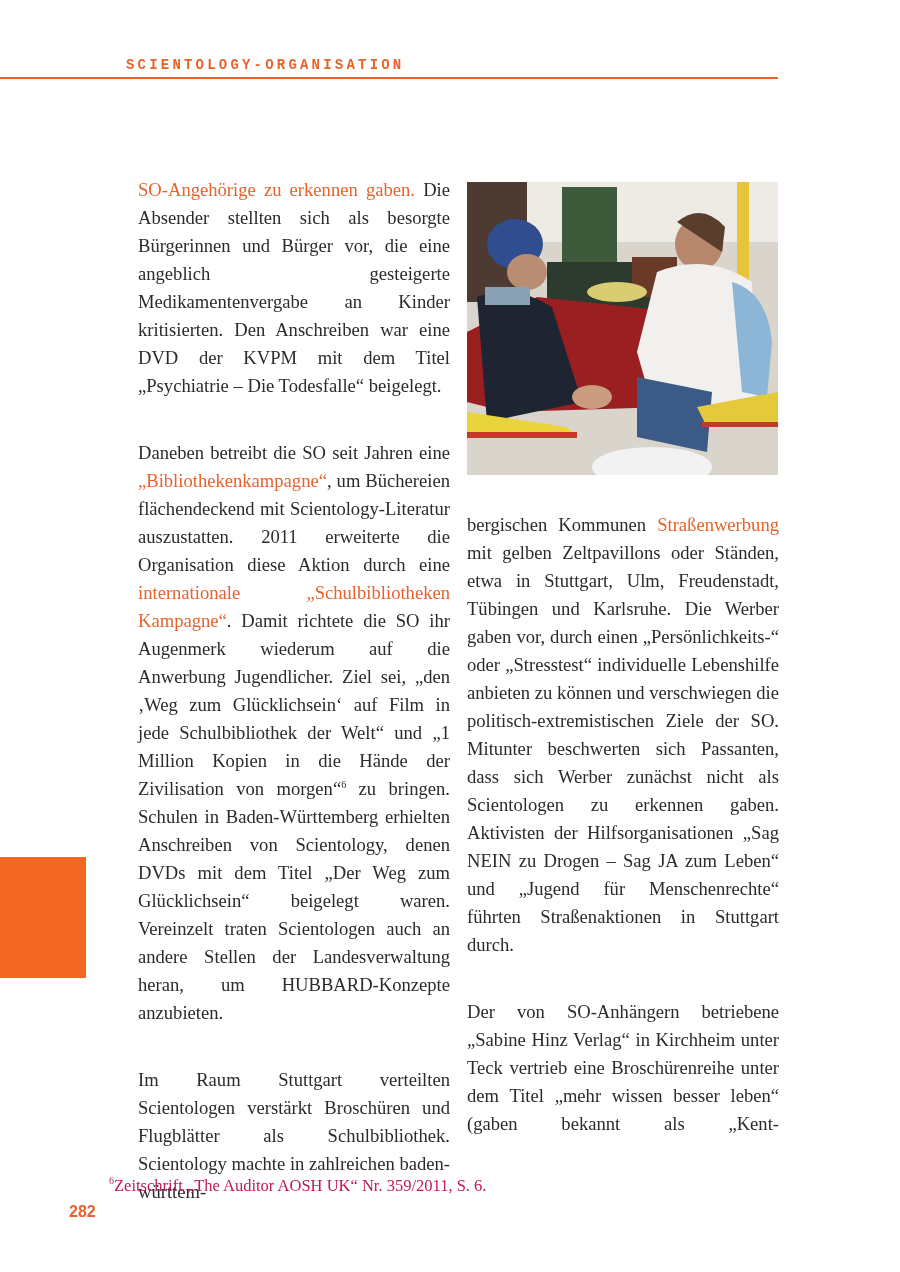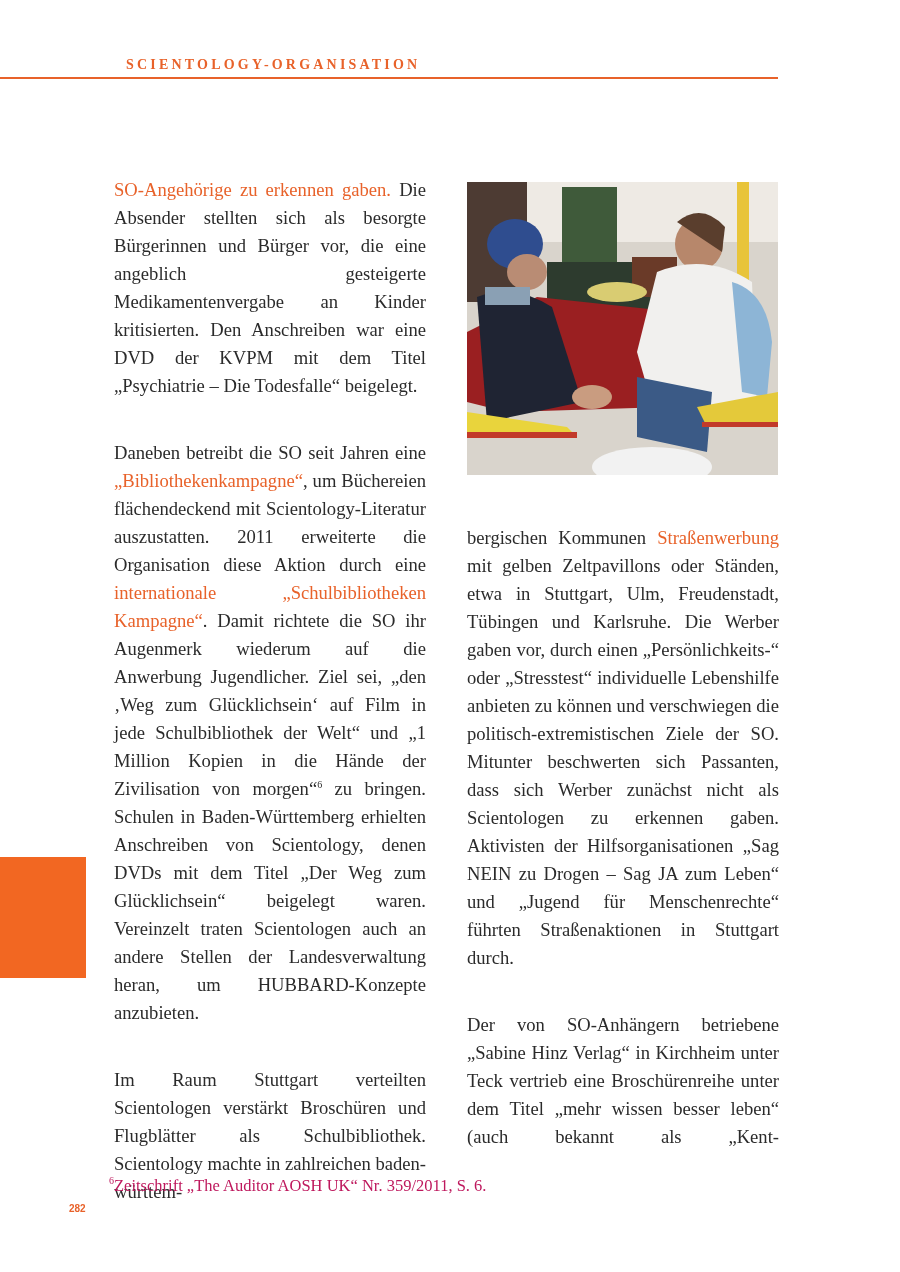--- a/index.html
+++ b/index.html
@@ -1,34 +1,34 @@
 <!DOCTYPE html>
 <html><head>
 <meta charset="utf-8">
 <style>
   html, body { margin:0; padding:0; background:#ffffff; }
   body { width:900px; height:1272px; position:relative; overflow:hidden;
          font-family:"Liberation Serif","DejaVu Serif",serif; color:#2b2b2b; }
-  .header-title { position:absolute; left:126px; top:57px; font-family:Liberation Serif, serif;
+  .header-title { position:absolute; left:126px; top:57px; font-family:Liberation Mono, monospace;
          font-weight:bold; font-size:14px; letter-spacing:3.2px; color:#e8622a; }
   .header-rule { position:absolute; left:0; top:77px; width:778px; height:2px; background:#e8622a; }
   .side-tab { position:absolute; left:0; top:857px; width:86px; height:121px; background:#f26722; }
   .col { position:absolute; width:312px; font-size:18.6px; line-height:28px; }
   .col p { margin:0; text-align:justify; }
   .col p.just-last { text-align-last:justify; }
   .col p + p { margin-top:39px; }
-  .col-left { left:114px; top:176px; }
-  .col-right { left:467px; top:524px; }
+  .col-left { left:138px; top:176px; }
+  .col-right { left:467px; top:511px; }
   .hl { color:#e8622a; }
   .sup { font-size:10px; vertical-align:super; line-height:0; }
   .photo { position:absolute; left:467px; top:182px; width:311px; height:293px; overflow:hidden; background:#cfc7bd; }
   .footnote { position:absolute; left:109px; top:1175px; font-size:16.5px; color:#be185d; }
   .footnote .fn-num { font-size:10px; vertical-align:super; }
   .page-number { position:absolute; left:69px; top:1203px; font-family:"Liberation Sans","DejaVu Sans",sans-serif;
-         font-weight:bold; font-size:10px; color:#e8622a; }
+         font-weight:bold; font-size:16px; color:#e8622a; }
 </style>
 </head>
 <body>
 
 <div class="header-title">SCIENTOLOGY-ORGANISATION</div>
 <div class="header-rule"></div>
 <div class="side-tab"></div>
 
 <div class="col col-left">
   <p><span class="hl">SO-Angehörige zu erkennen gaben.</span><span> Die Absender stellten sich als besorgte Bürgerinnen und Bürger vor, die eine angeblich gesteigerte Medikamentenvergabe an Kinder kritisierten. Den Anschreiben war eine DVD der KVPM mit dem Titel „Psychiatrie – Die Todesfalle“ beigelegt.</span></p>
@@ -60,18 +60,18 @@
     <polygon points="0,230 100,245 110,255 0,255" fill="#e9d43c"></polygon>
     <polygon points="230,225 311,210 311,240 240,245" fill="#e4c93a"></polygon>
     <rect x="0" y="250" width="110" height="6" fill="#c23a2a"></rect>
     <rect x="235" y="240" width="76" height="5" fill="#c23a2a"></rect>
     <ellipse cx="185" cy="285" rx="60" ry="20" fill="#f2f2f2"></ellipse>
   </svg>
 </div>
 
 <div class="col col-right">
   <p><span>bergischen Kommunen </span><span class="hl">Straßenwerbung</span><span> mit gelben Zeltpavillons oder Ständen, etwa in Stuttgart, Ulm, Freudenstadt, Tübingen und Karlsruhe. Die Werber gaben vor, durch einen „Persönlichkeits-“ oder „Stresstest“ individuelle Lebenshilfe anbieten zu können und verschwiegen die politisch-extremistischen Ziele der SO. Mitunter beschwerten sich Passanten, dass sich Werber zunächst nicht als Scientologen zu erkennen gaben. Aktivisten der Hilfsorganisationen „Sag NEIN zu Drogen – Sag JA zum Leben“ und „Jugend für Menschenrechte“ führten Straßenaktionen in Stuttgart durch.</span></p>
-  <p class="just-last"><span>Der von SO-Anhängern betriebene „Sabine Hinz Verlag“ in Kirchheim unter Teck vertrieb eine Broschürenreihe unter dem Titel „mehr wissen besser leben“ (auch bekannt als „Kent-</span></p>
+  <p class="just-last"><span>Der von SO-Anhängern betriebene „Sabine Hinz Verlag“ in Kirchheim unter Teck vertrieb eine Broschürenreihe unter dem Titel „mehr wissen besser leben“ (gaben bekannt als „Kent-</span></p>
 </div>
 
 <div class="footnote"><span class="fn-num">6</span><span>Zeitschrift „The Auditor AOSH UK“ Nr. 359/2011, S. 6.</span></div>
 
 <div class="page-number">282</div>
 
 </body></html>

